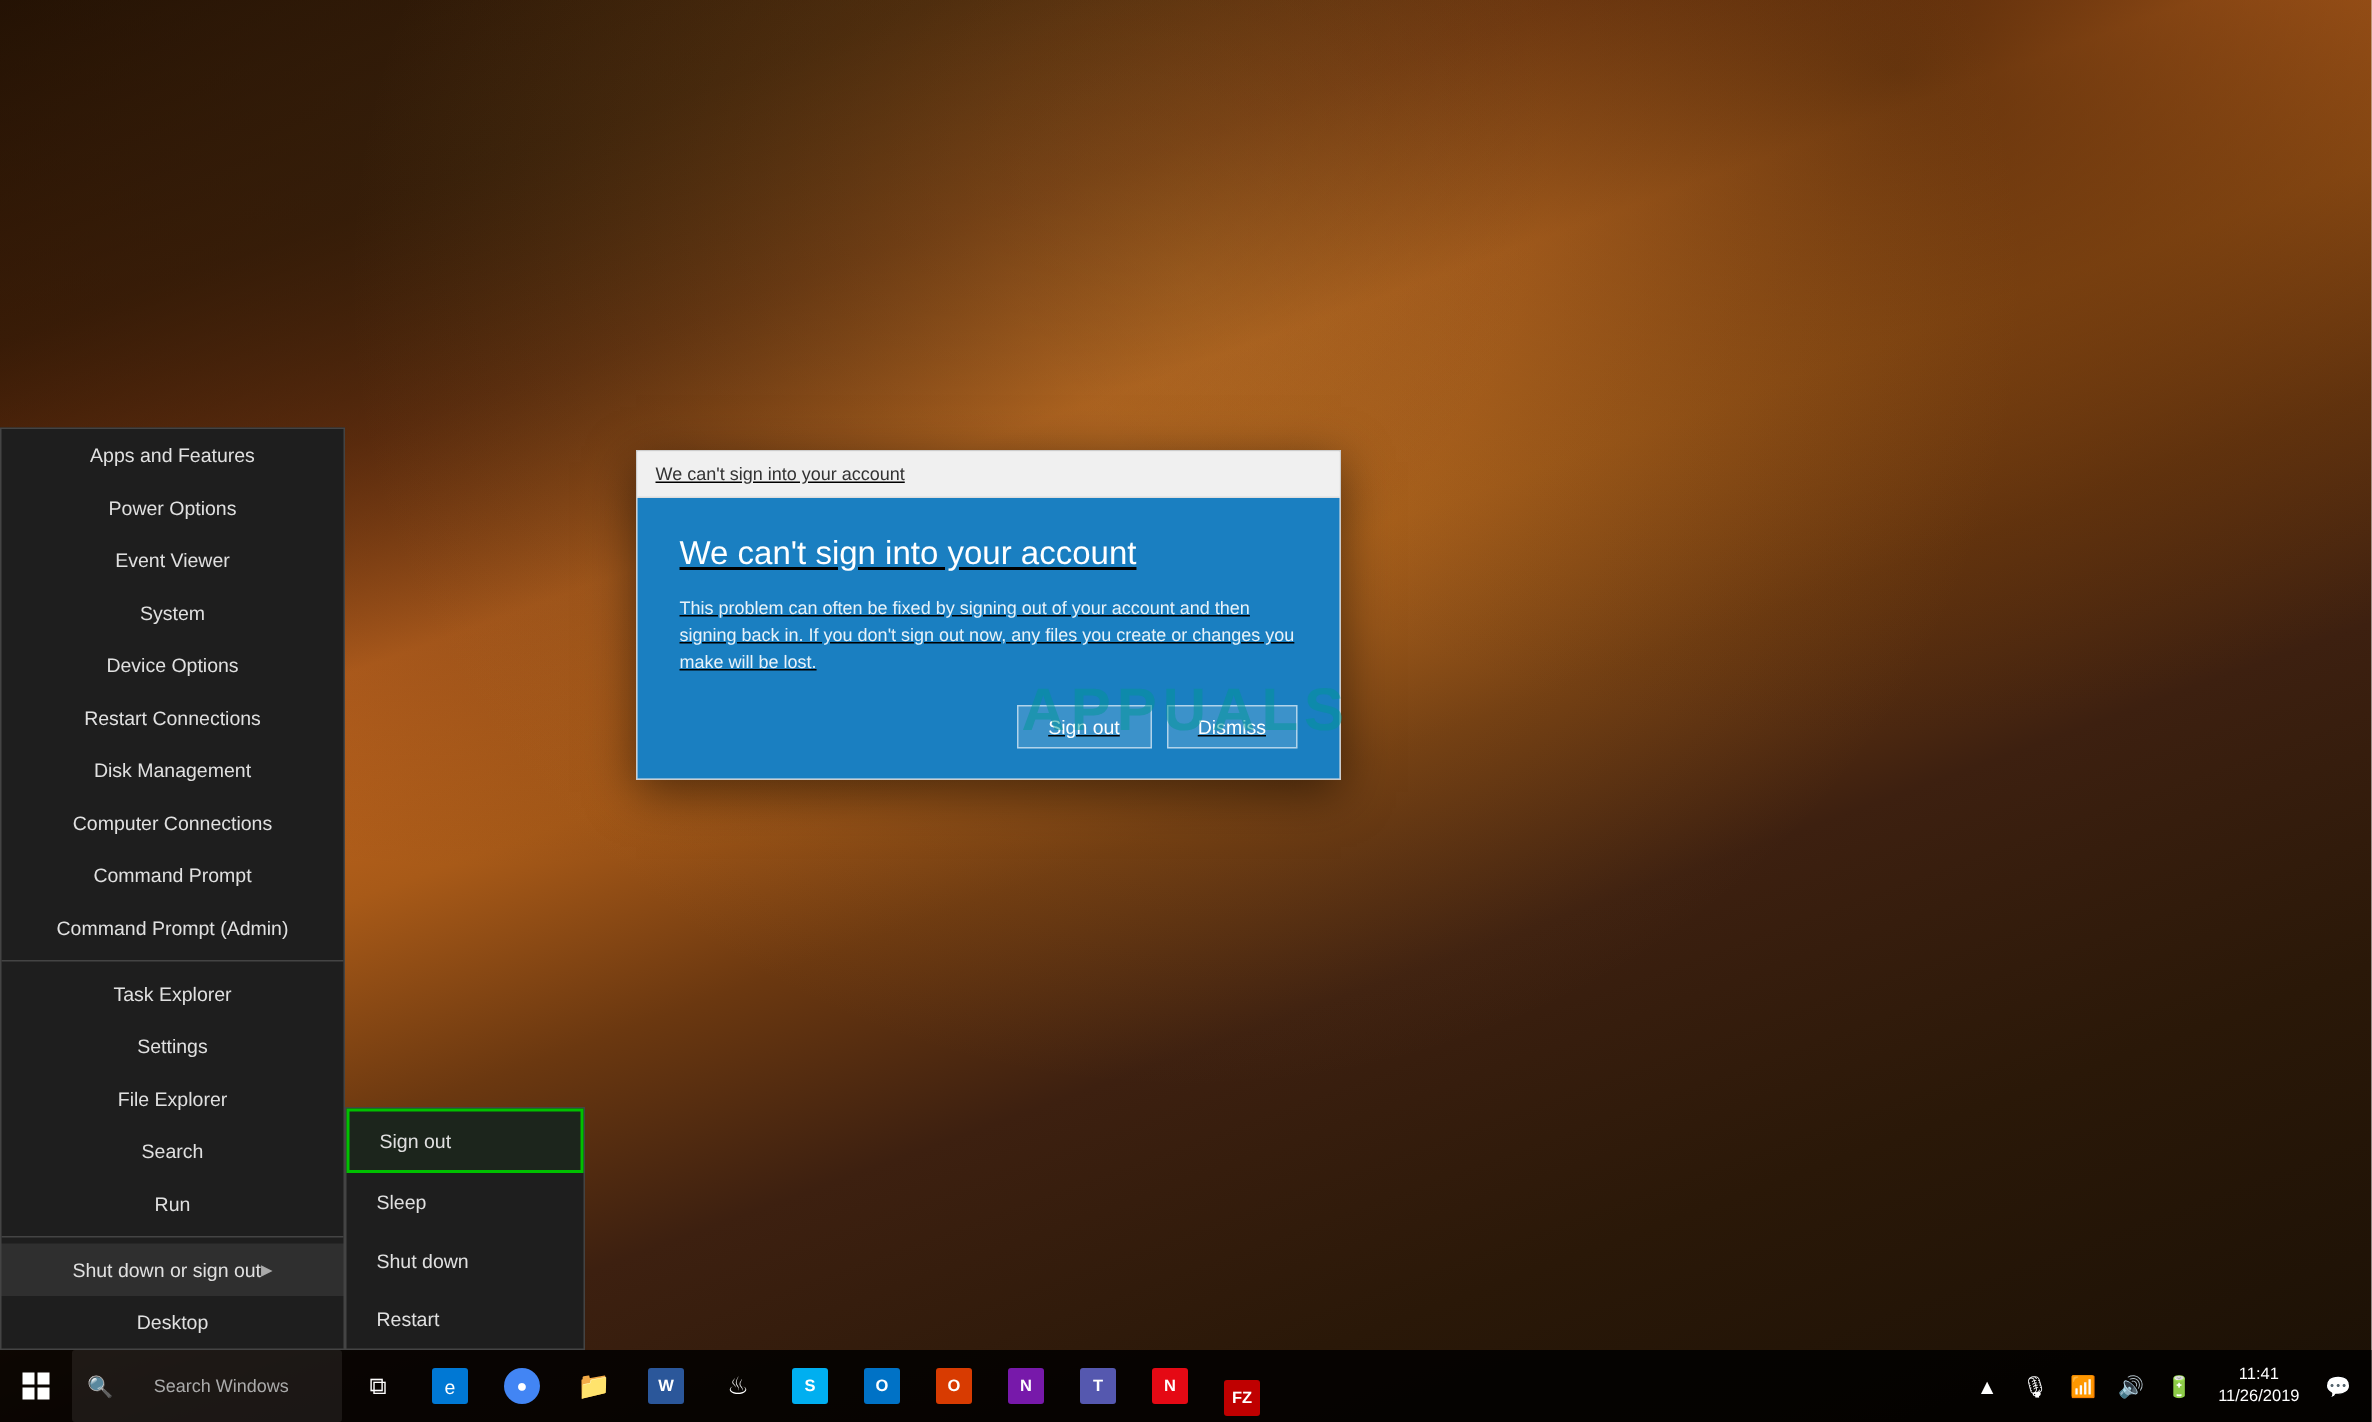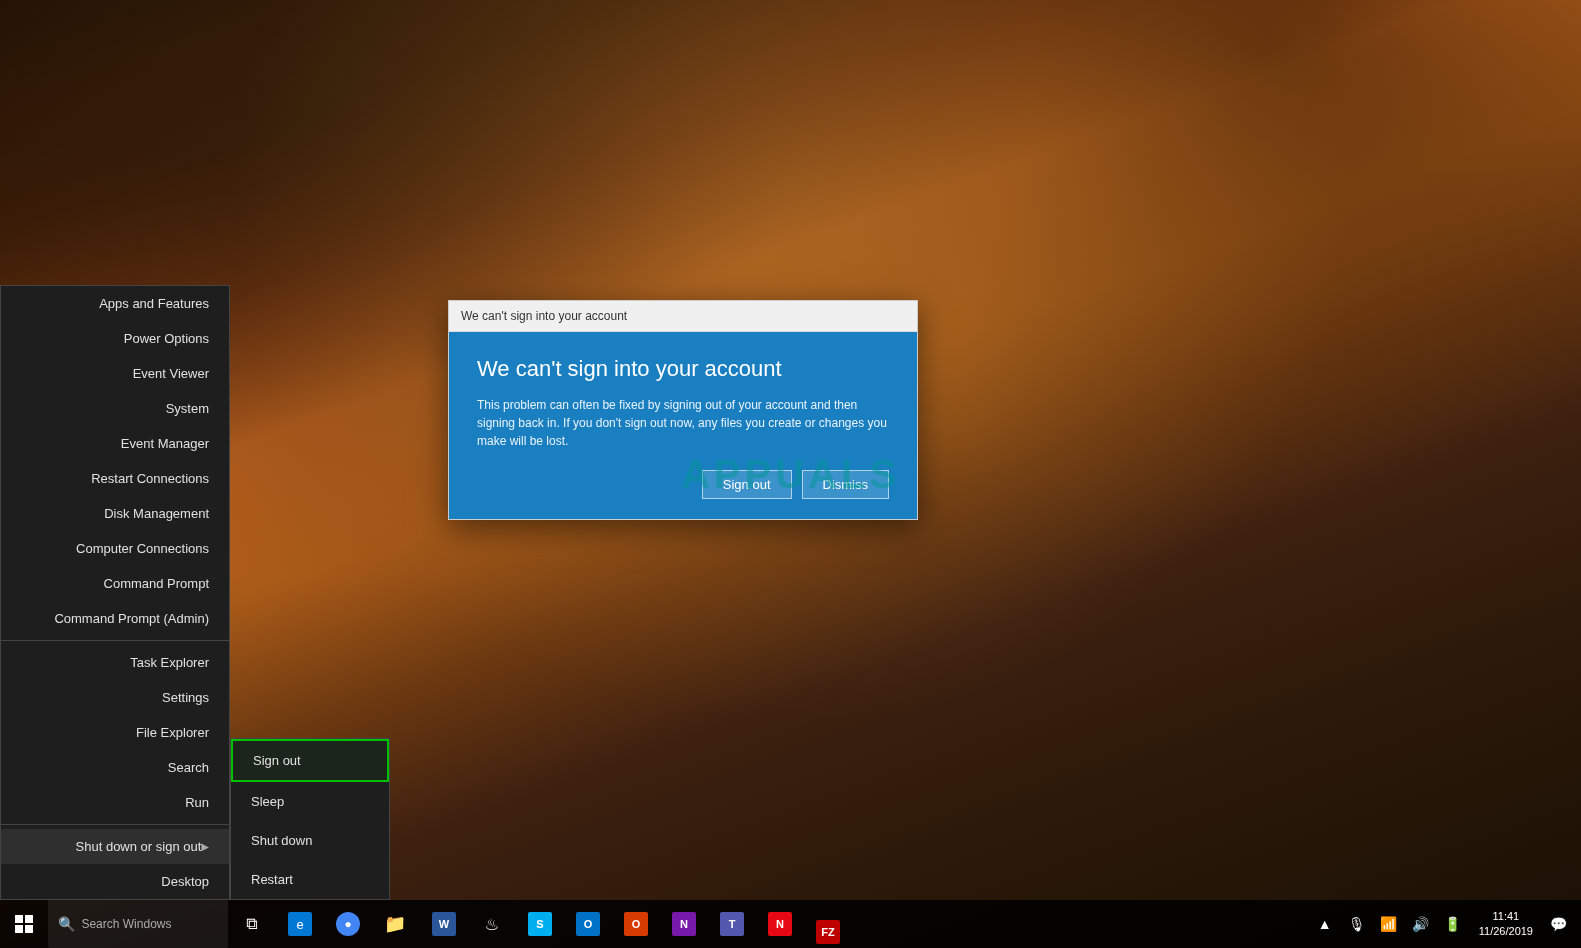--- a/index.html
+++ b/index.html
@@ -128,21 +128,21 @@
       z-index: 200;
       border: 1px solid #444;
     }
 
     .context-menu-item {
       padding: 10px 20px;
       font-size: 13px;
       cursor: pointer;
       display: flex;
       align-items: center;
-      justify-content: flex-end;
+      justify-content: center;
     }
 
     .context-menu-separator {
       height: 1px;
       background: #444;
       margin: 4px 0;
     }
 
     .context-menu-item .arrow {
       font-size: 10px;
@@ -181,26 +181,27 @@
       position: absolute;
       top: 0; left: 0;
       width: 100%; height: 100%;
       z-index: 300;
       pointer-events: none;
     }
 
     .dialog {
       position: absolute;
       top: 300px;
-      left: 448px;
+      left: 424px;
       width: 470px;
       background: white;
       border: 1px solid #ccc;
       box-shadow: 0 8px 30px rgba(0,0,0,0.5);
       pointer-events: all;
+      text-decoration: underline;
     }
 
     .dialog-titlebar {
       background: #f0f0f0;
       padding: 8px 12px;
       font-size: 12px;
       color: #333;
       display: flex;
       align-items: center;
       justify-content: space-between;
@@ -311,21 +312,21 @@
     <div class="context-menu-item">
       <span>Power Options</span>
     </div>
     <div class="context-menu-item">
       <span>Event Viewer</span>
     </div>
     <div class="context-menu-item">
       <span>System</span>
     </div>
     <div class="context-menu-item">
-      <span>Event Manager</span>
+      <span>Device Options</span>
     </div>
     <div class="context-menu-item">
       <span>Restart Connections</span>
     </div>
     <div class="context-menu-item">
       <span>Disk Management</span>
     </div>
     <div class="context-menu-item">
       <span>Computer Connections</span>
     </div>
@@ -382,21 +383,21 @@
       <div class="win-logo">
         <span></span>
           <span></span>
           <span></span>
           <span></span>
       </div>
     </div>
 
     <div class="taskbar-icon" style="width:180px; justify-content: flex-start; padding: 0 10px; gap:6px; background: rgba(255,255,255,0.08); border-radius:2px;">
       <span style="font-size:14px;">🔍</span>
-      <span style="font-size:12px; color:#aaa;">Search Windows</span>
+      <span style="font-size:12px; color:#aaa;margin-left:21px;">Search Windows</span>
     </div>
 
     <div class="taskbar-icon">
       <span style="font-size:16px;">⧉</span>
     </div>
 
     <div class="taskbar-icon">
       <div class="icon-img icon-edge" style="color:white;font-size:13px;border-radius:2px;">e</div>
     </div>
     <div class="taskbar-icon">

